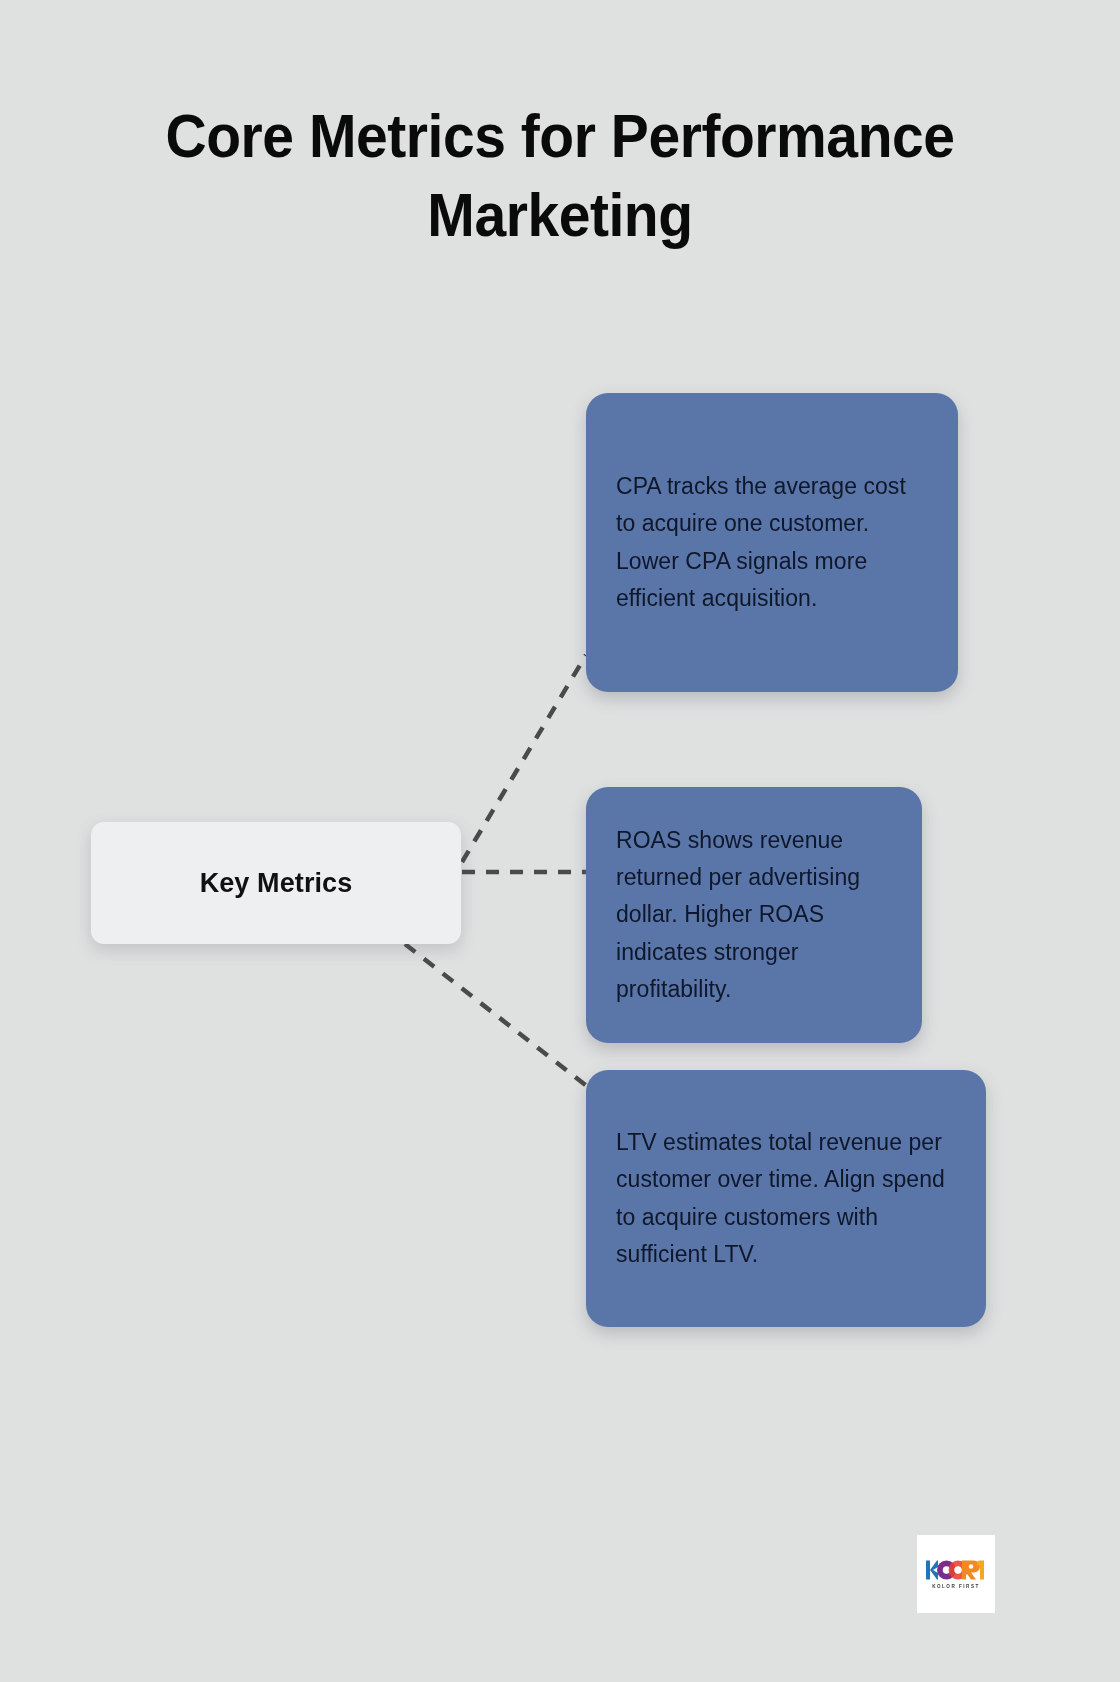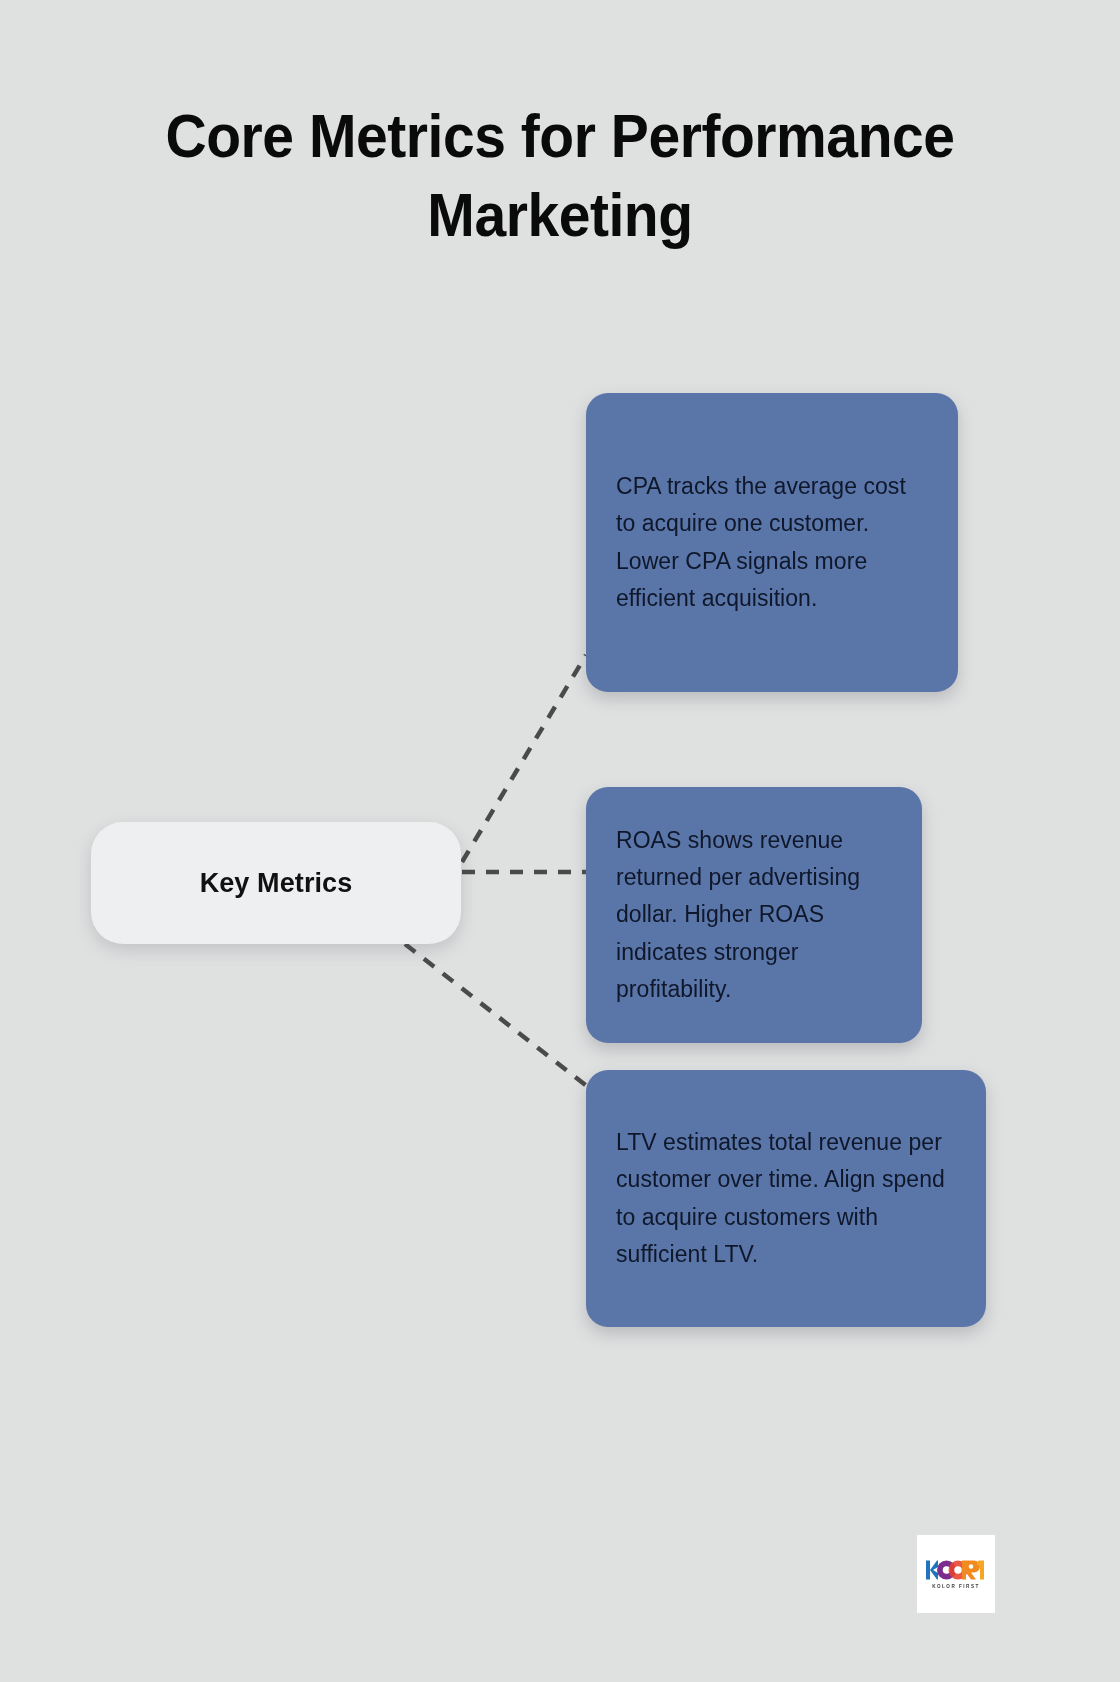--- a/index.html
+++ b/index.html
@@ -50,21 +50,21 @@
   }
 
   
   .center-node {
     position: absolute;
     left: 91px;
     top: 822px;
     width: 370px;
     height: 122px;
     background: #eeeff1;
-    border-radius: 32px;
+    border-radius: 13px;
     box-shadow: 0 6px 16px rgba(90,95,105,0.22);
     display: flex;
     align-items: center;
     justify-content: center;
   }
   .center-node-label {
     font-size: 27px;
     font-weight: bold;
     color: #111111;
     letter-spacing: 0.1px;

